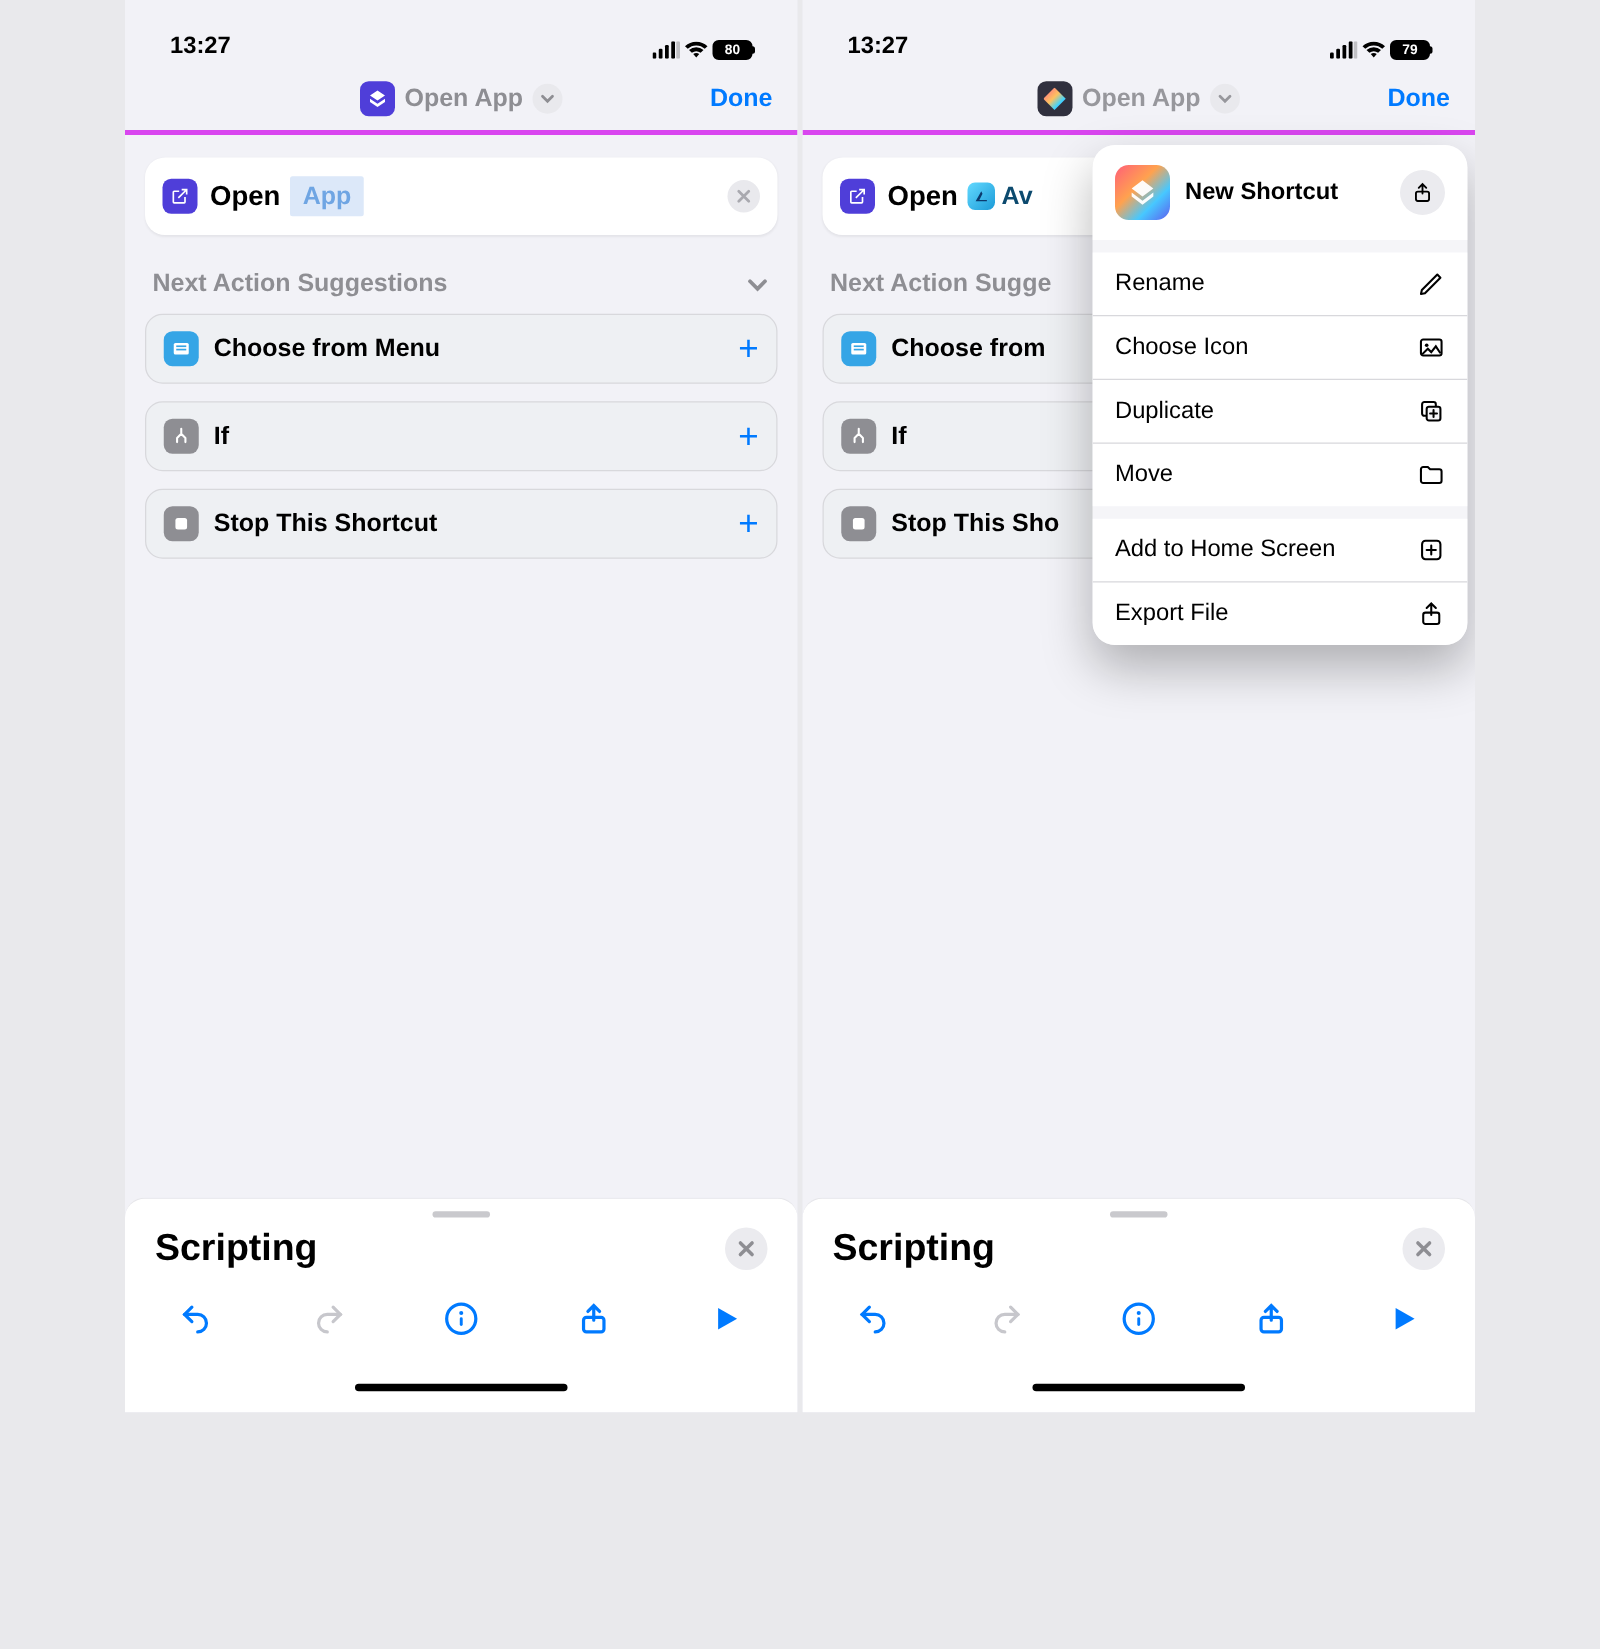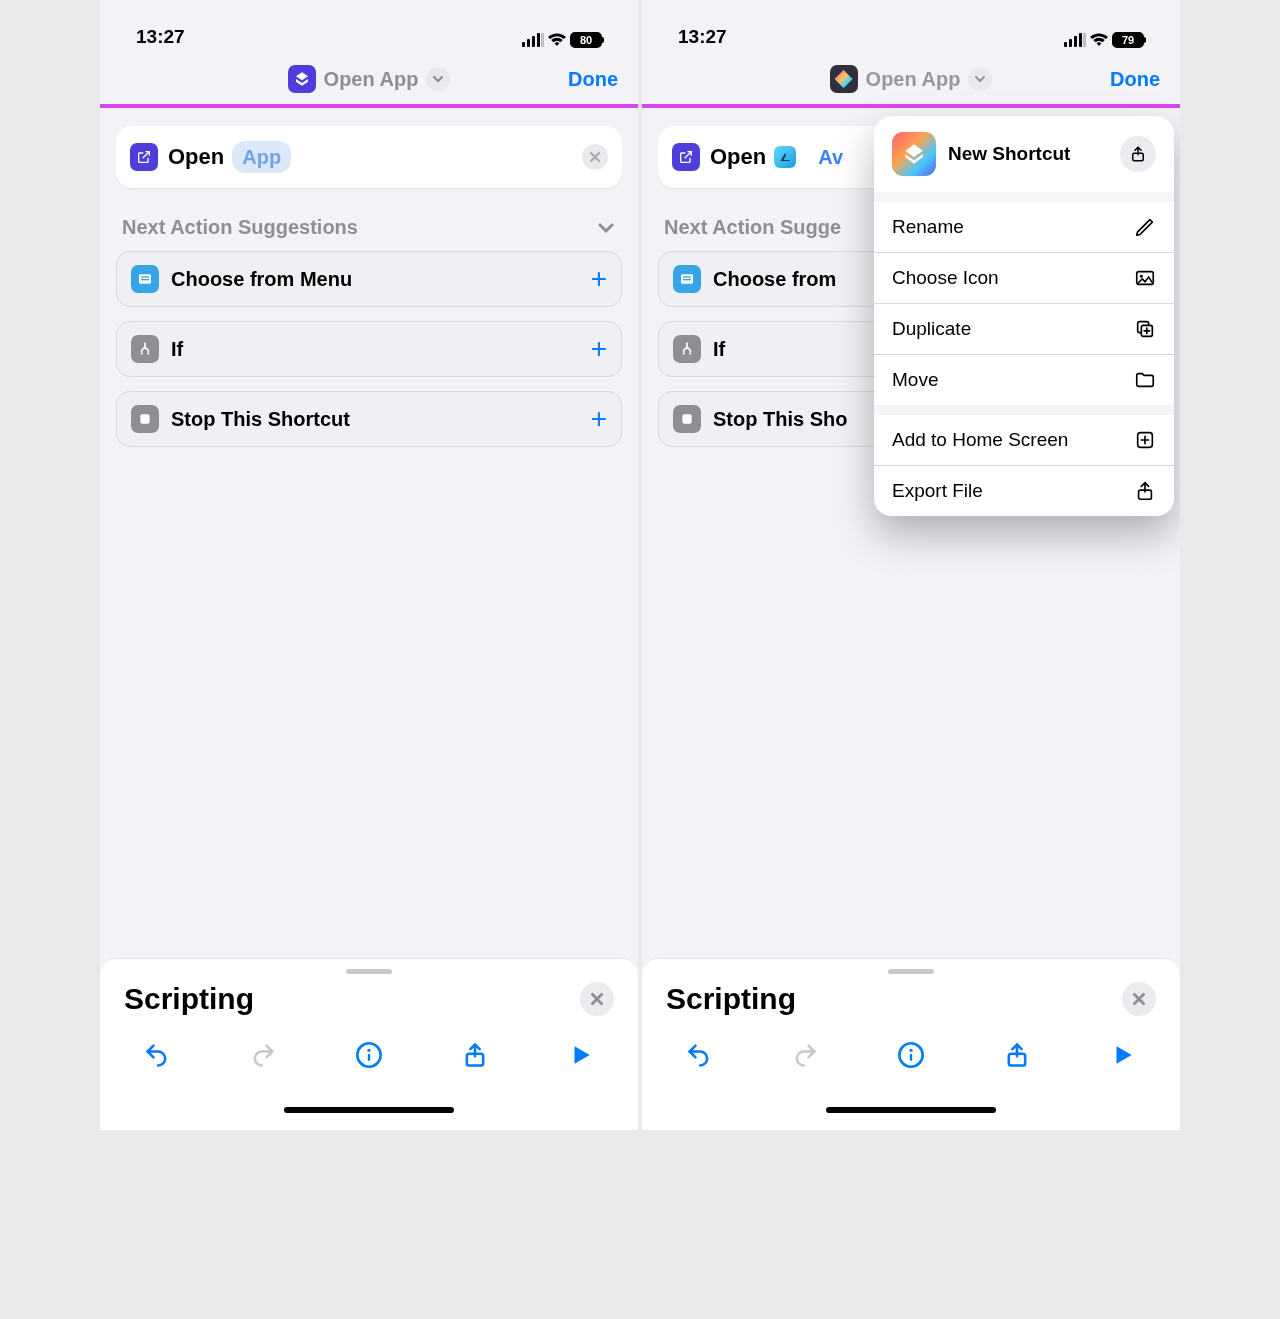--- a/index.html
+++ b/index.html
@@ -117,26 +117,26 @@
     background:#4f3ed9;
     border-radius:7px;
     display:flex; align-items:center; justify-content:center;
   }
   .action-text { display:flex; align-items:center; gap:8px; font-size:22px; font-weight:800; }
   .token {
     background:var(--ios-token-bg);
     color:var(--ios-token-txt);
     padding:0 10px;
     height:32px;
-    border-radius:13px;
+    border-radius:2px;
     display:flex; align-items:center;
     font-weight:700;
     font-size:20px;
   }
-  .token.filled { background:transparent; color:#3b82f6; font-weight:800; padding:0; gap:22px; }
+  .token.filled { background:transparent; color:#0c4a6e; font-weight:800; padding:0; gap:5px; }
   .token.filled .mini {
     width:22px; height:22px; border-radius:6px; background:linear-gradient(135deg,#63d9ff,#1b9bd8);
     display:flex; align-items:center; justify-content:center;
   }
   .clear-pill {
     margin-left:auto;
     width:26px; height:26px;
     background:#e9e9ed;
     border-radius:50%;
     display:flex; align-items:center; justify-content:center;

